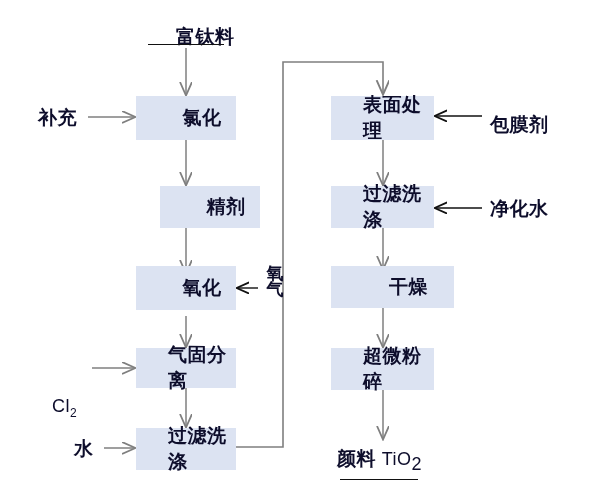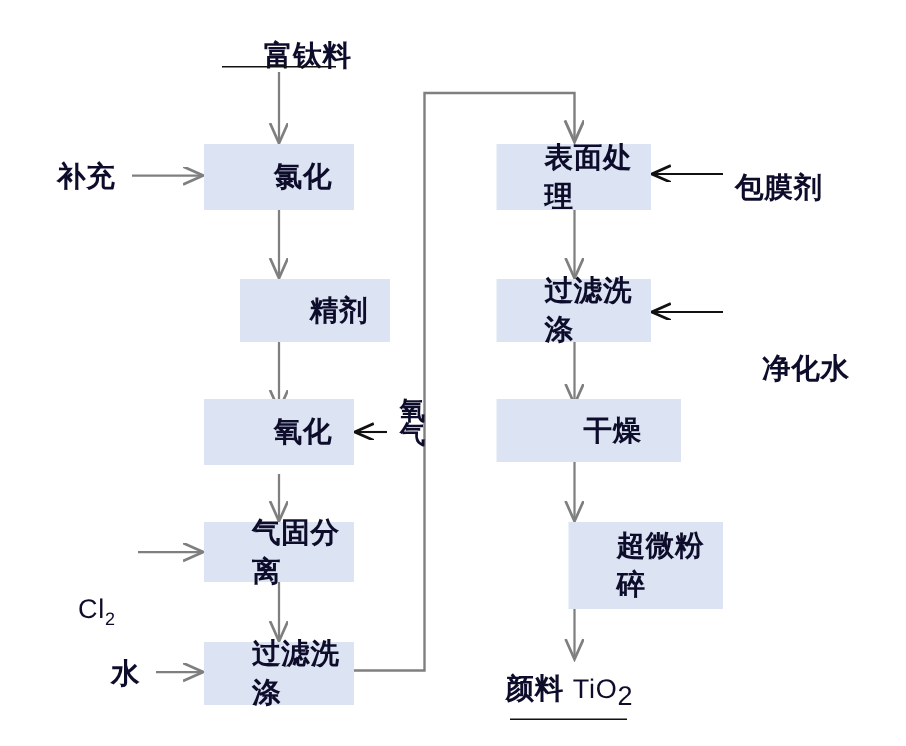--- a/index.html
+++ b/index.html
@@ -110,33 +110,33 @@
 
   <div class="node" style="left:136px; top:96px; width:100px; height:44px;">氯化</div>
   <div class="node" style="left:136px; top:186px; width:100px; height:42px;margin-left:24px;">精剂</div>
   <div class="node" style="left:136px; top:266px; width:100px; height:44px;">氧化</div>
   <div class="node" style="left:136px; top:348px; width:100px; height:40px;">气固分离</div>
   <div class="node" style="left:136px; top:428px; width:100px; height:42px;">过滤洗涤</div>
 
   <div class="node" style="left:331px; top:96px; width:103px; height:44px;">表面处理</div>
   <div class="node" style="left:331px; top:186px; width:103px; height:42px;">过滤洗涤</div>
   <div class="node" style="left:331px; top:266px; width:123px; height:42px;">干燥</div>
-  <div class="node" style="left:331px; top:348px; width:103px; height:58px;margin-left:48px;">超微粉碎</div>
+  <div class="node" style="left:331px; top:348px; width:103px; height:42px;">超微粉碎</div>
 
   <div class="freetext" style="left:38px; top:105px;">补充</div>
 
   <div class="freetext chem" style="left:52px; top:356px;">
     <span>Cl</span><sub>2</sub>
   </div>
 
   <div class="freetext" style="left:74px; top:436px;">水</div>
 
   <div class="freetext small stacked" style="left:262px; top:266px;">氧气</div>
 
   <div class="freetext" style="left:490px; top:112px;">包膜剂</div>
-  <div class="freetext" style="left:508px; top:196px;margin-top:37px;">净化水</div>
+  <div class="freetext" style="left:490px; top:196px;">净化水</div>
 
   <div class="freetext" style="left:337px; top:446px;">
     <span>颜料 </span><span class="chem">TiO</span><sub class="chem">2</sub>
   </div>
   <div class="rule" style="left:340px; top:479px; width:78px;"></div>
 
 </div>
 
 </body></html>

